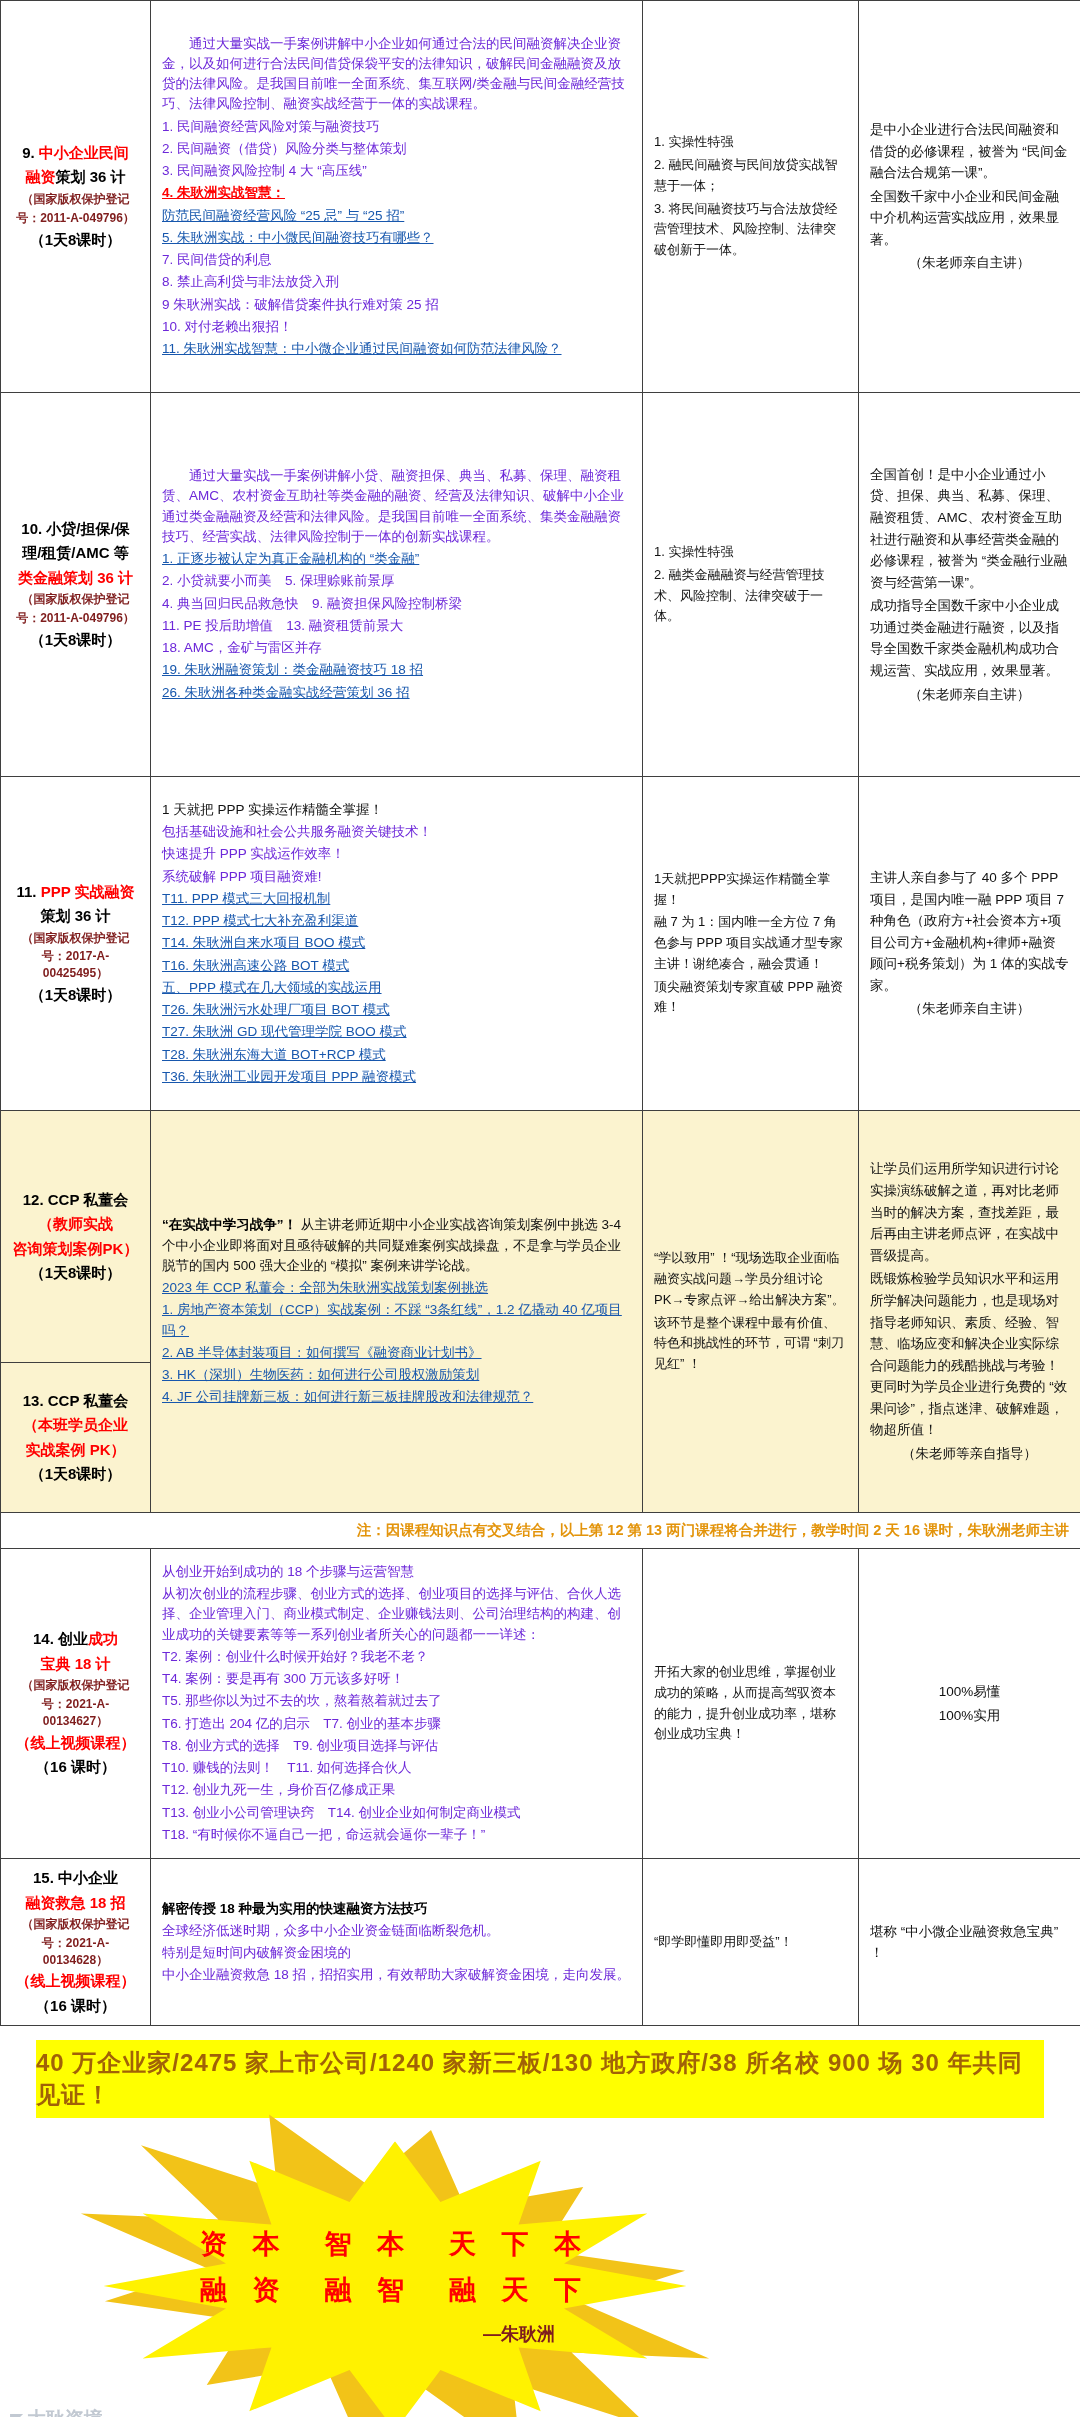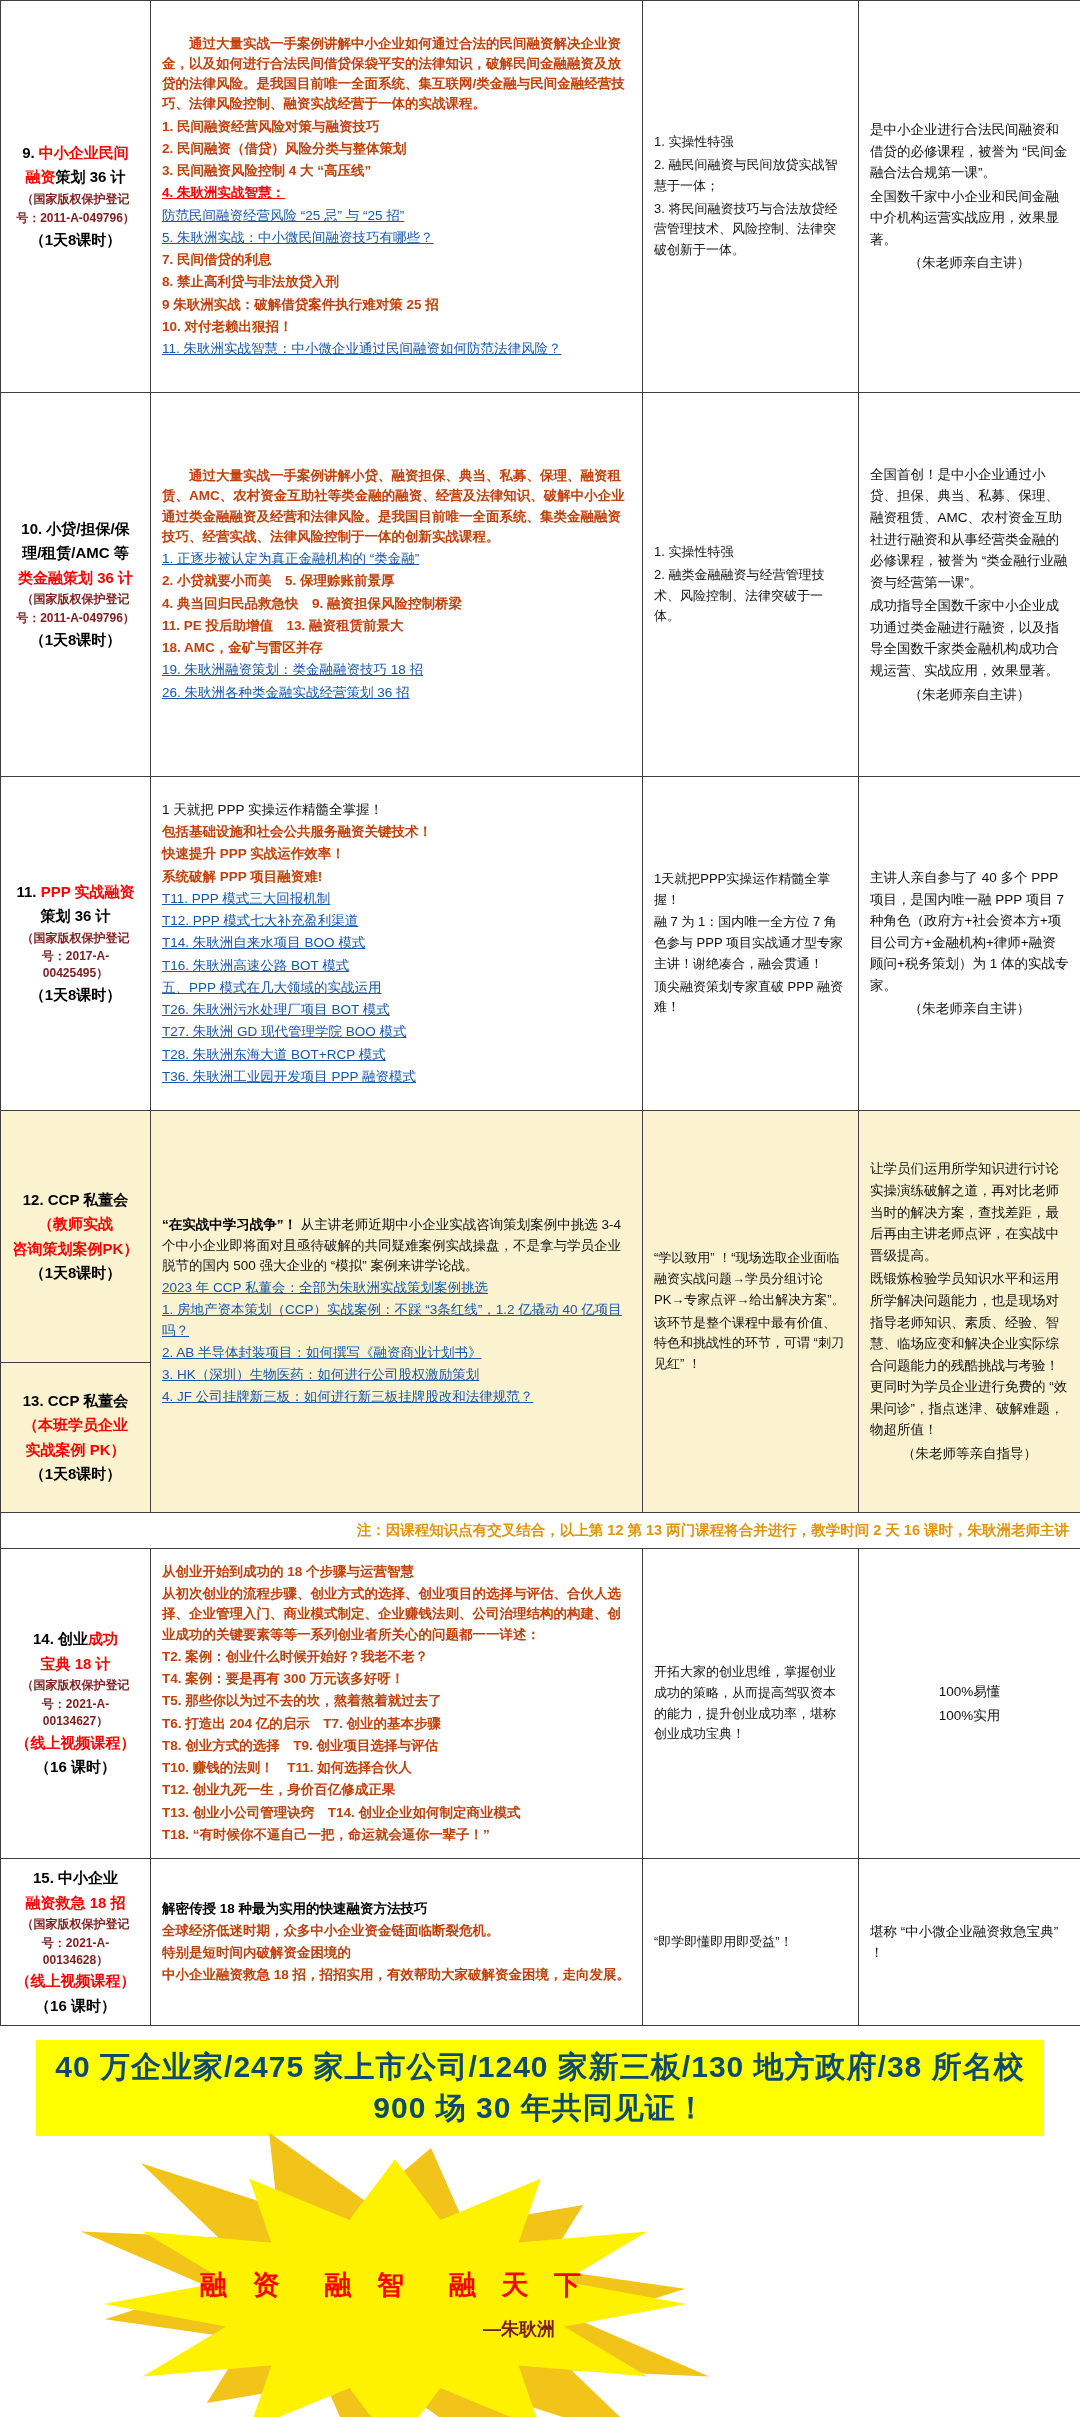--- a/index.html
+++ b/index.html
@@ -10,36 +10,36 @@
   table.course-table{border-collapse:collapse;width:1080px;table-layout:fixed;}
   table.course-table td{
     border:1.6px solid #3f3f3f;vertical-align:middle;padding:6px 11px;overflow:hidden;
   }
   td.left-cell{text-align:center;font-size:15px;line-height:1.5;padding:6px 4px;}
   td.content-cell{font-size:13.5px;line-height:1.5;}
   td.feat-cell{font-size:13px;line-height:1.6;}
   td.rem-cell{font-size:13.5px;line-height:1.6;}
   td.khaki{background:#fbf3cf;}
   .ln{margin:2px 0;}
-  .ln.b,span.b{color:#c2410c;font-weight:bold;}
+  .ln.b,span.b{color:#6d28d9;}
   .ln.bu,span.bu{color:#1757ad;text-decoration:underline;}
   .ln.bb,span.bb{color:#000000;font-weight:bold;}
   .ln.k,span.k{color:#111;font-weight:normal;}
   .ln.kb,span.kb{color:#000;font-weight:bold;}
   .ln.rb,span.rb{color:#ff0000;font-weight:bold;}
   .ln.ru,span.ru{color:#ff0000;font-weight:bold;text-decoration:underline;}
   .ln.reg{color:#7f1d1d;font-size:12px;font-weight:bold;line-height:1.4;}
   .ln.ctr{text-align:center;}
   .ln.gap{margin-top:0;}
   .ln.ind{text-indent:2em;}
   td.note-cell{text-align:right;padding:4px;}
   td.note-cell .ln{color:#e3940b;font-weight:bold;font-size:14.5px;}
   .banner{
     width:1008px;margin:14px auto 0 auto;background:#ffff00;
-    color:#0c4a6e;font-weight:bold;font-size:30px;text-align:center;
+    color:#a16207;font-weight:bold;font-size:24px;text-align:left;
     padding:7px 0;letter-spacing:1px;
   }
   .finale{position:relative;width:620px;height:308px;margin:14px 0 0 85px;}
   .burst{
     position:absolute;inset:0;
     clip-path:polygon(100% 50%,79% 57.8%,93.3% 75%,71.2% 71.2%,75% 93.3%,57.8% 79%,50% 100%,42.2% 79%,25% 93.3%,28.8% 71.2%,6.7% 75%,21% 57.8%,0% 50%,21% 42.2%,6.7% 25%,28.8% 28.8%,25% 6.7%,42.2% 21%,50% 0%,57.8% 21%,75% 6.7%,71.2% 28.8%,93.3% 25%,79% 42.2%);
   }
   .burst-back{background:#f2c318;transform:rotate(13deg) scale(1.04);}
   .burst-front{background:#fff200;transform:scale(0.94);}
   .finale-text{
@@ -264,20 +264,21 @@
   </tr>
 </tbody>
   </table>
 
 <div class="banner">40 万企业家/2475 家上市公司/1240 家新三板/130 地方政府/38 所名校 900 场 30 年共同见证！</div>
 
 <div class="finale">
   <div class="burst burst-back"></div>
   <div class="burst burst-front"></div>
   <div class="finale-text">
+    <div class="fl">资 本　智 本　天 下 本</div>
     <div class="fl">融 资　融 智　融 天 下</div>
     <div class="sig">—朱耿洲</div>
   </div>
 </div>
 
 <div class="watermark">
   <span class="wm-icon">◤</span>
   <span>大耿资境</span>
 </div>
 

